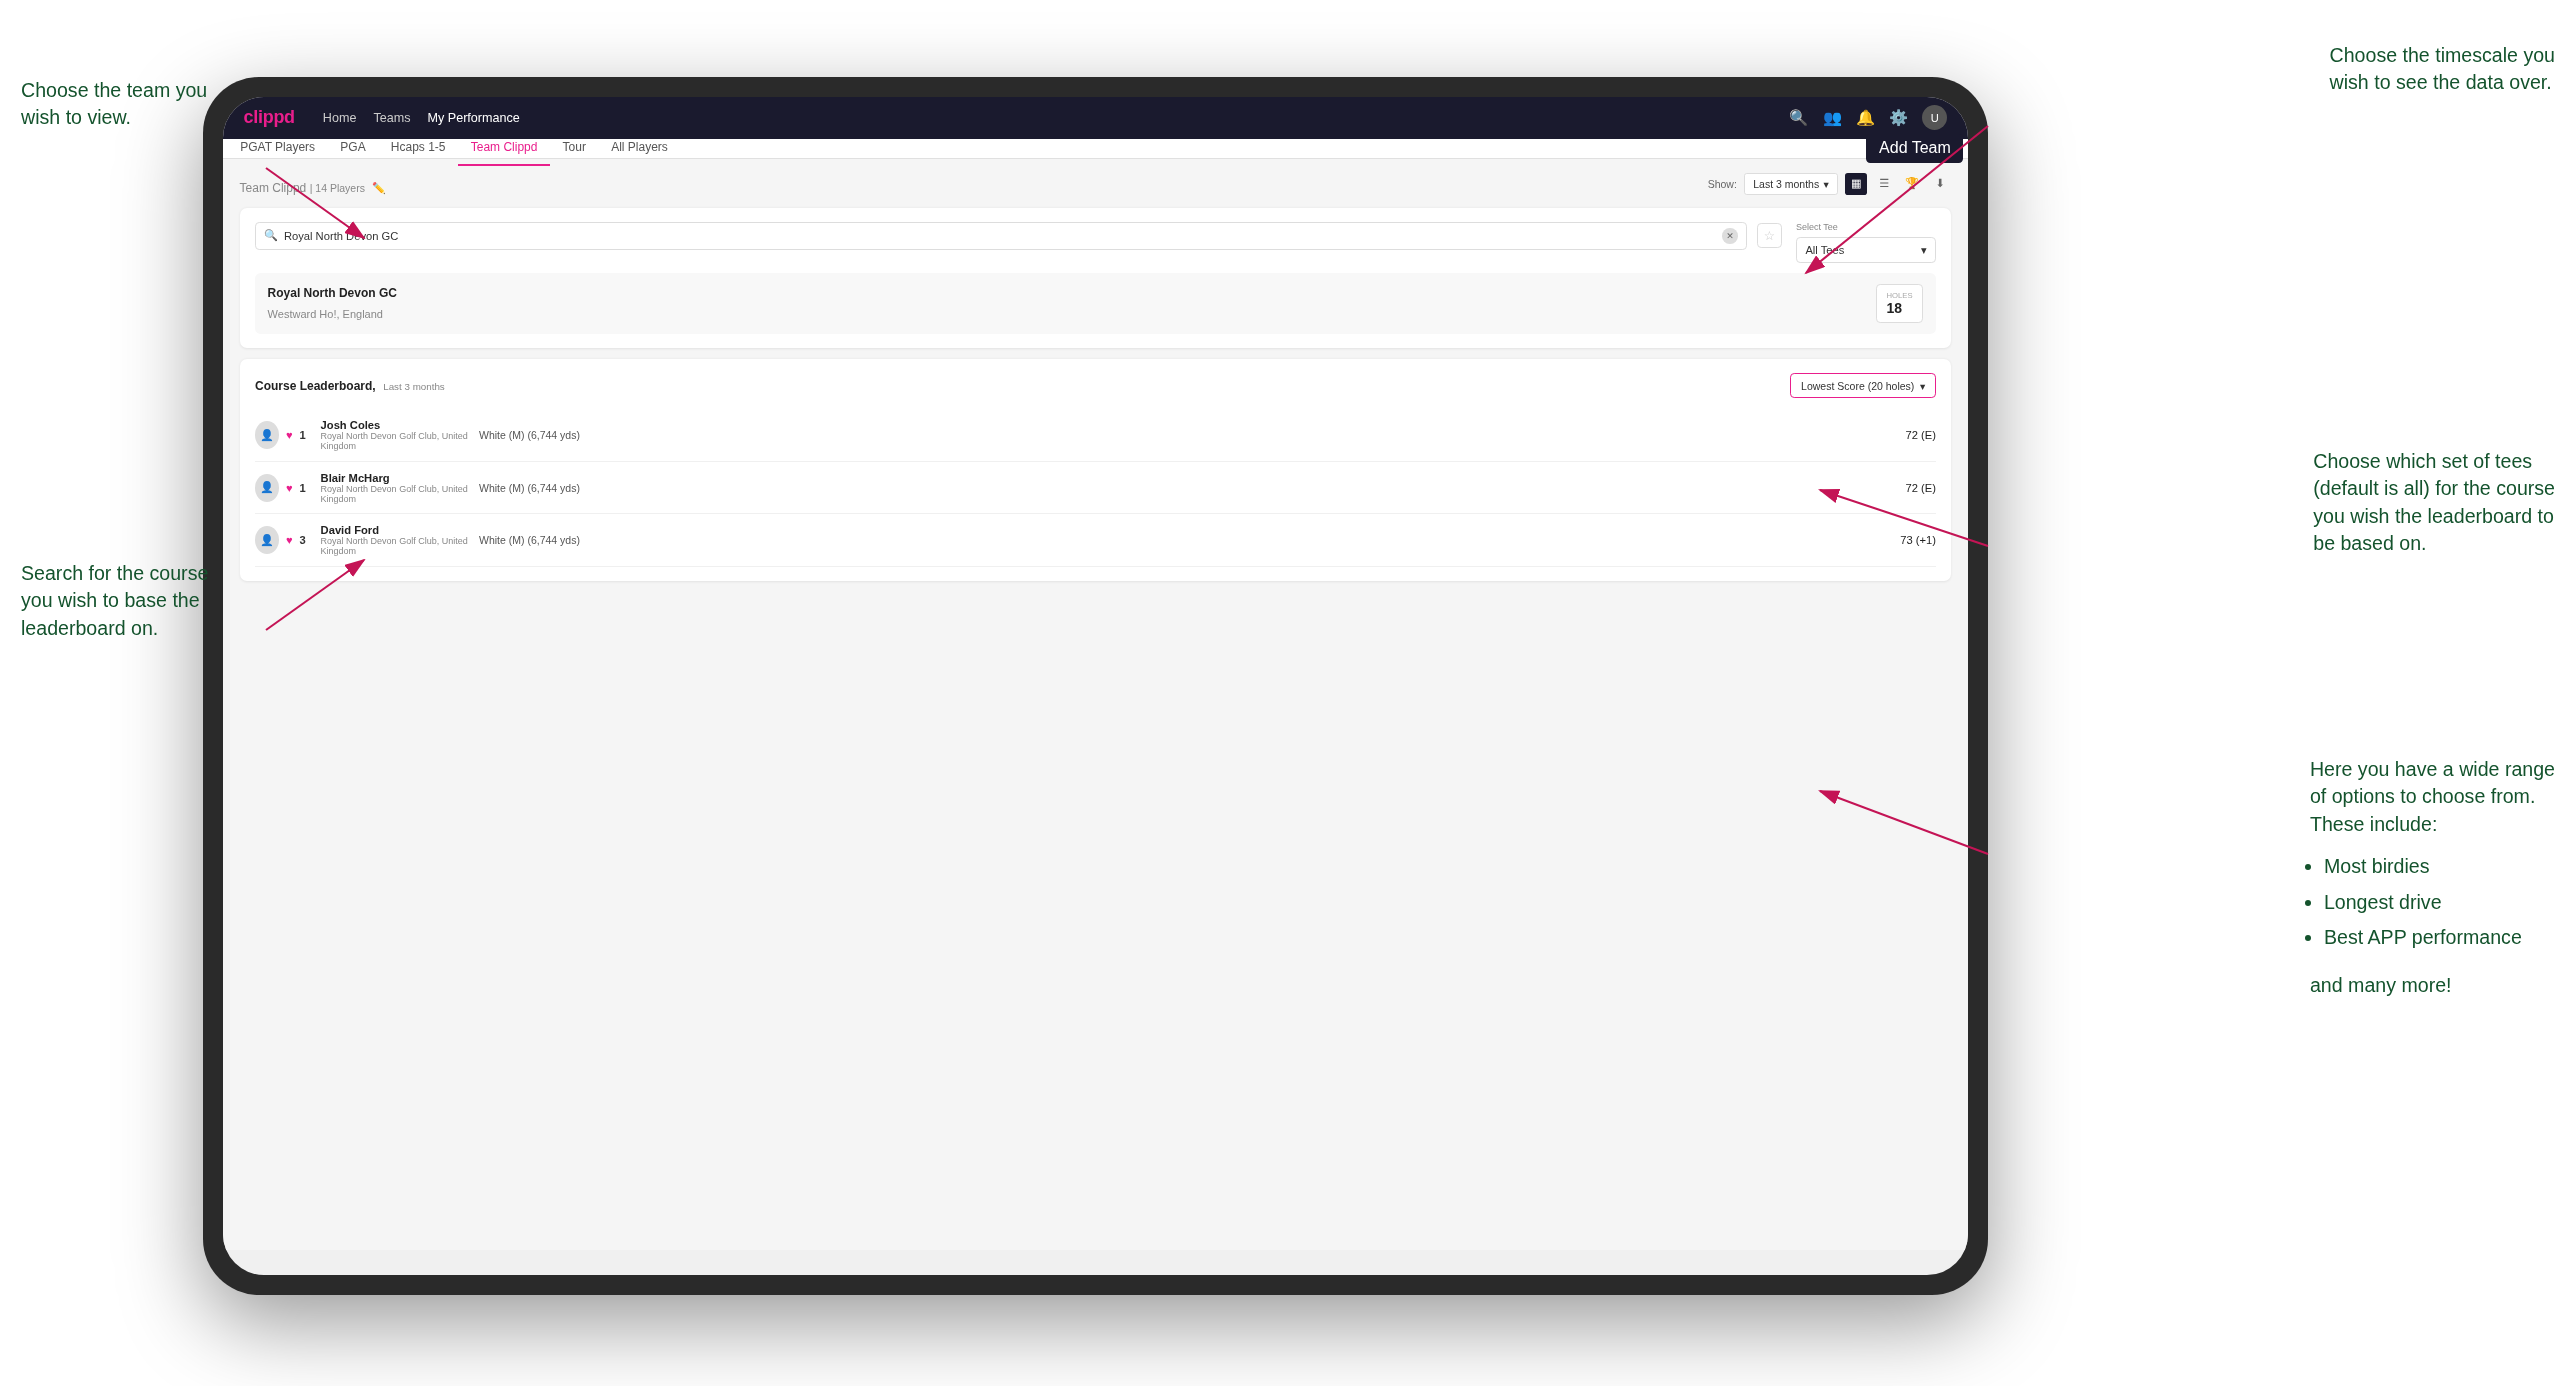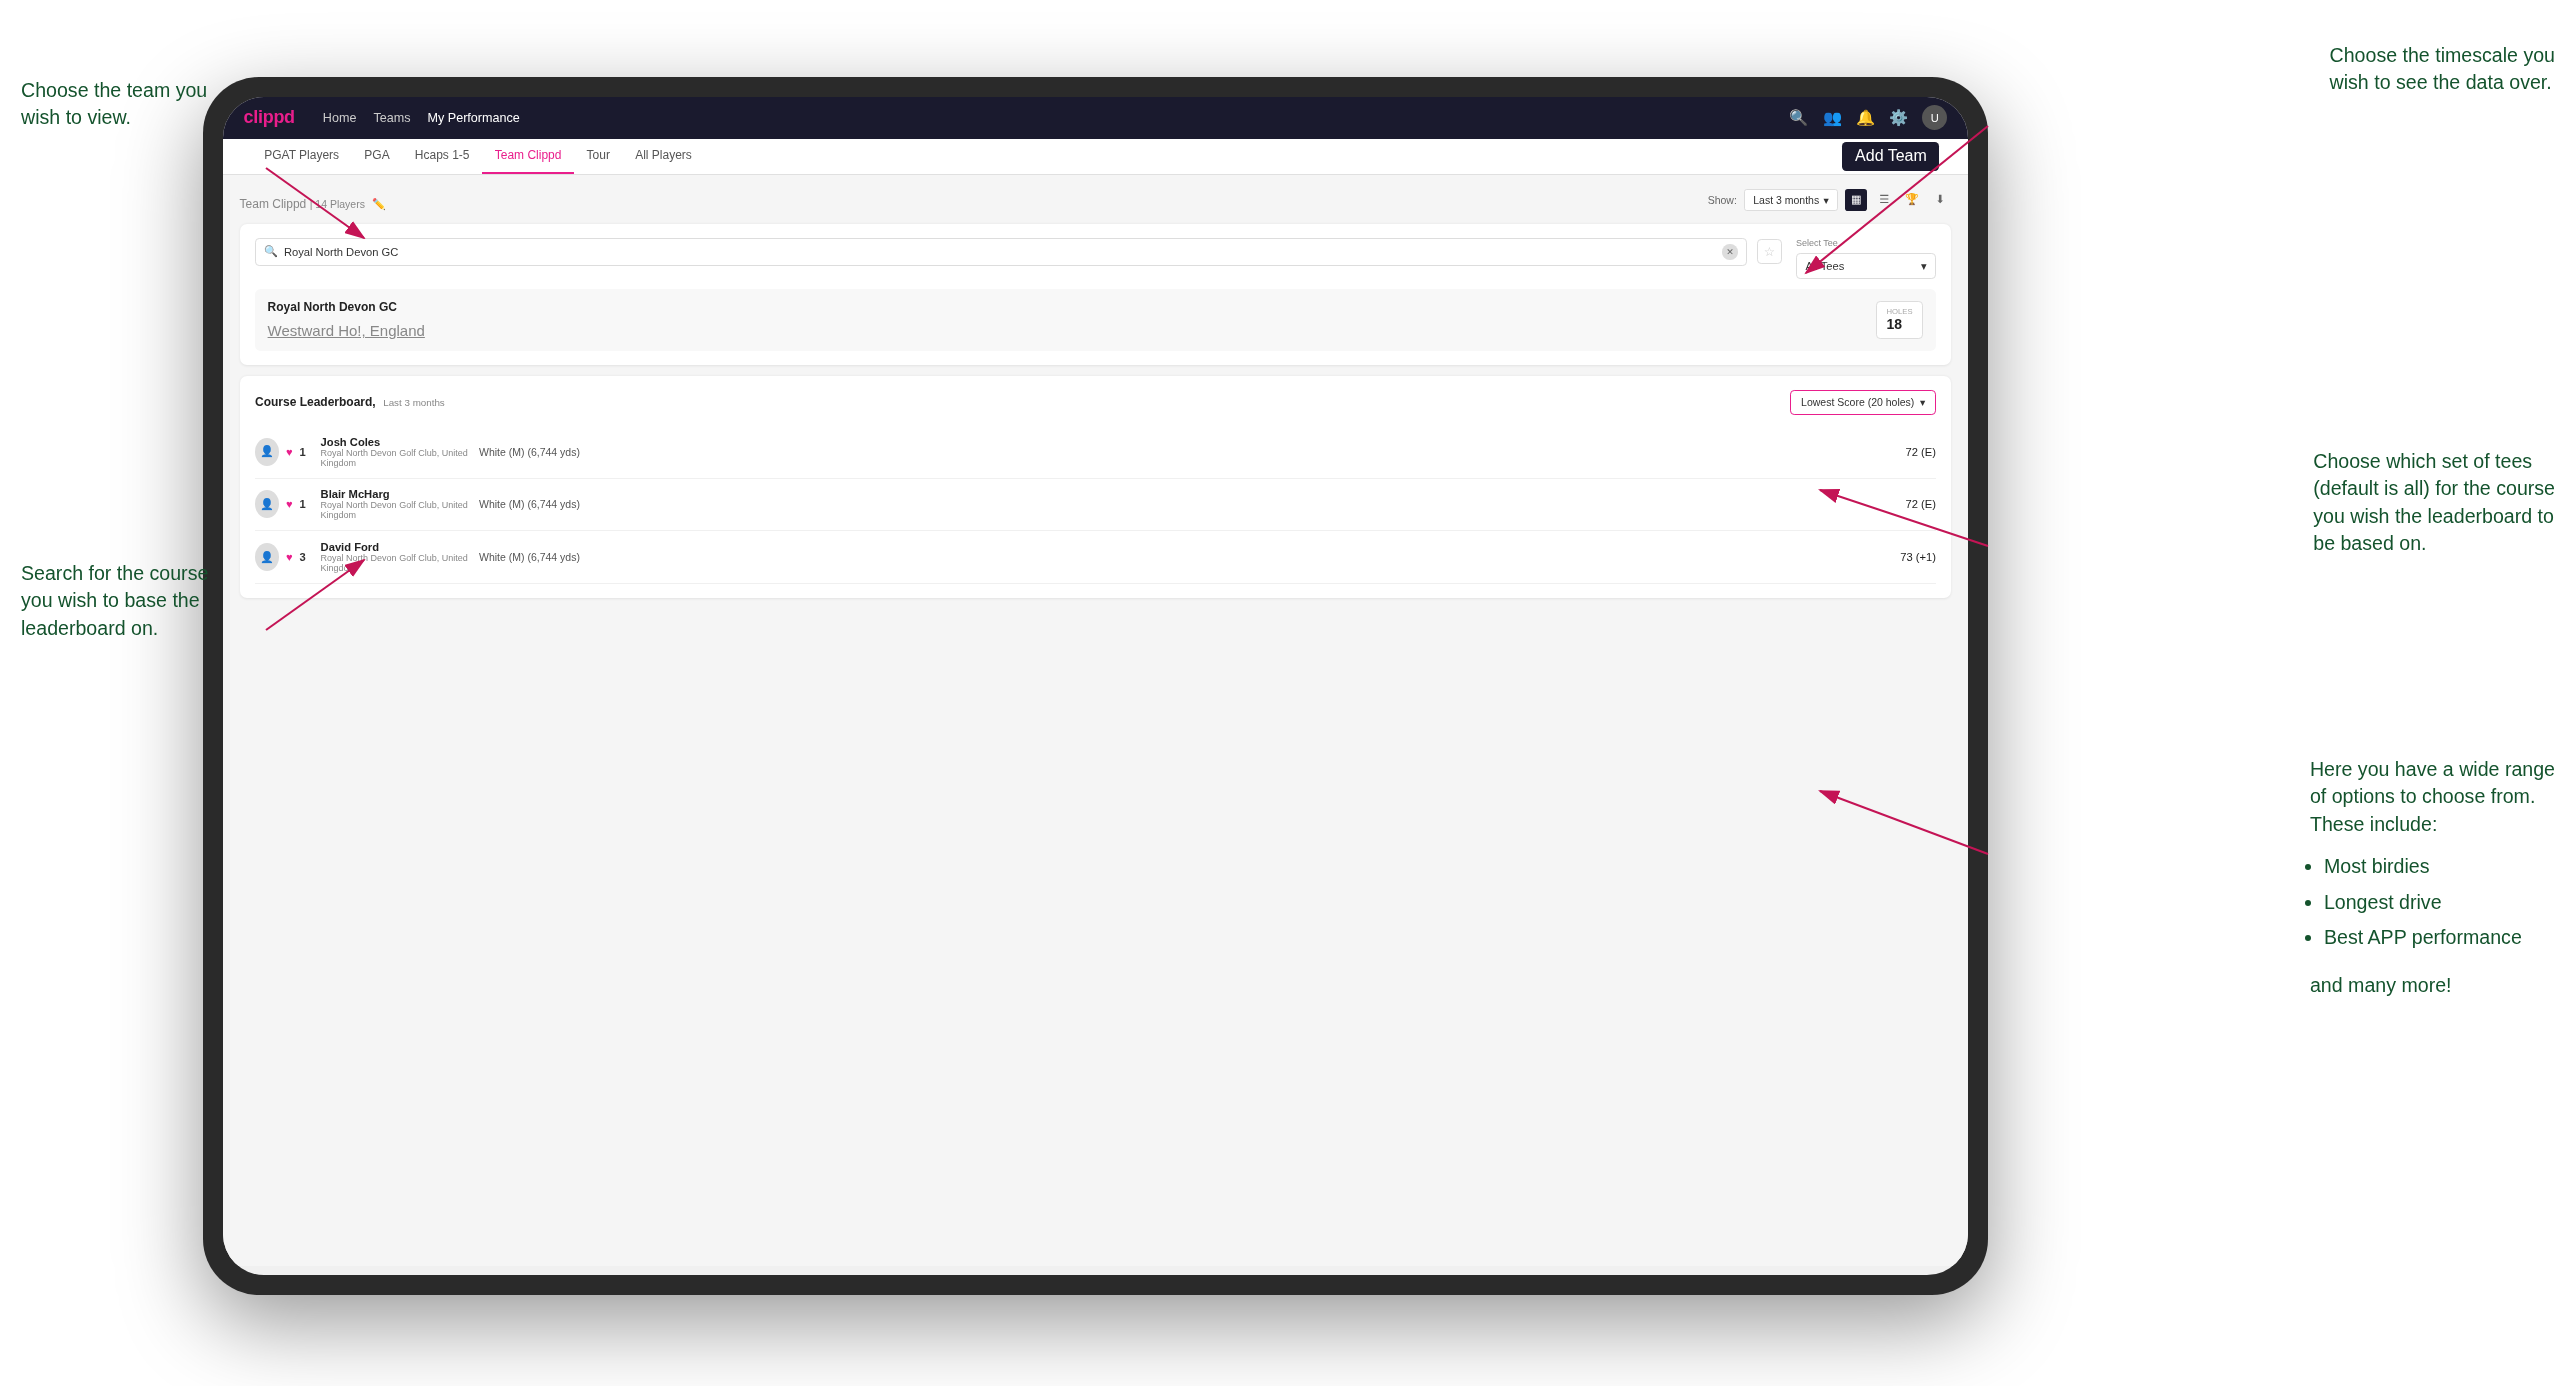--- a/index.html
+++ b/index.html
@@ -107,24 +107,24 @@
       display: flex;
       align-items: center;
       justify-content: center;
       color: #fff;
       font-size: 11.2px;
     }
 
     
     .sub-nav {
       background: #ffffff;
-      height: 36px;
-      display: flex;
-      align-items: center;
-      padding: 0 29px;
+      height: 20px;
+      display: flex;
+      align-items: center;
+      padding: 0 5px;
       gap: 0;
       border-bottom: 0.7px solid #e0e0e0;
     }
 
     .sub-nav-item {
       padding: 0 12.6px;
       height: 36px;
       display: flex;
       align-items: center;
       font-size: 12px;
@@ -334,24 +334,23 @@
       border-radius: 5.6px;
     }
 
     .course-result-name {
       font-size: 12px;
       font-weight: 600;
       color: #222;
     }
 
     .course-result-location {
-      font-size: 15px;
+      font-size: 11px;
       color: #888;
       margin-top: 8px;
-      text-decoration: underline;
     }
 
     .holes-badge {
       background: #fff;
       border: 0.7px solid #ddd;
       border-radius: 4.2px;
       padding: 5.6px 9.8px;
       text-align: left;
     }
 

